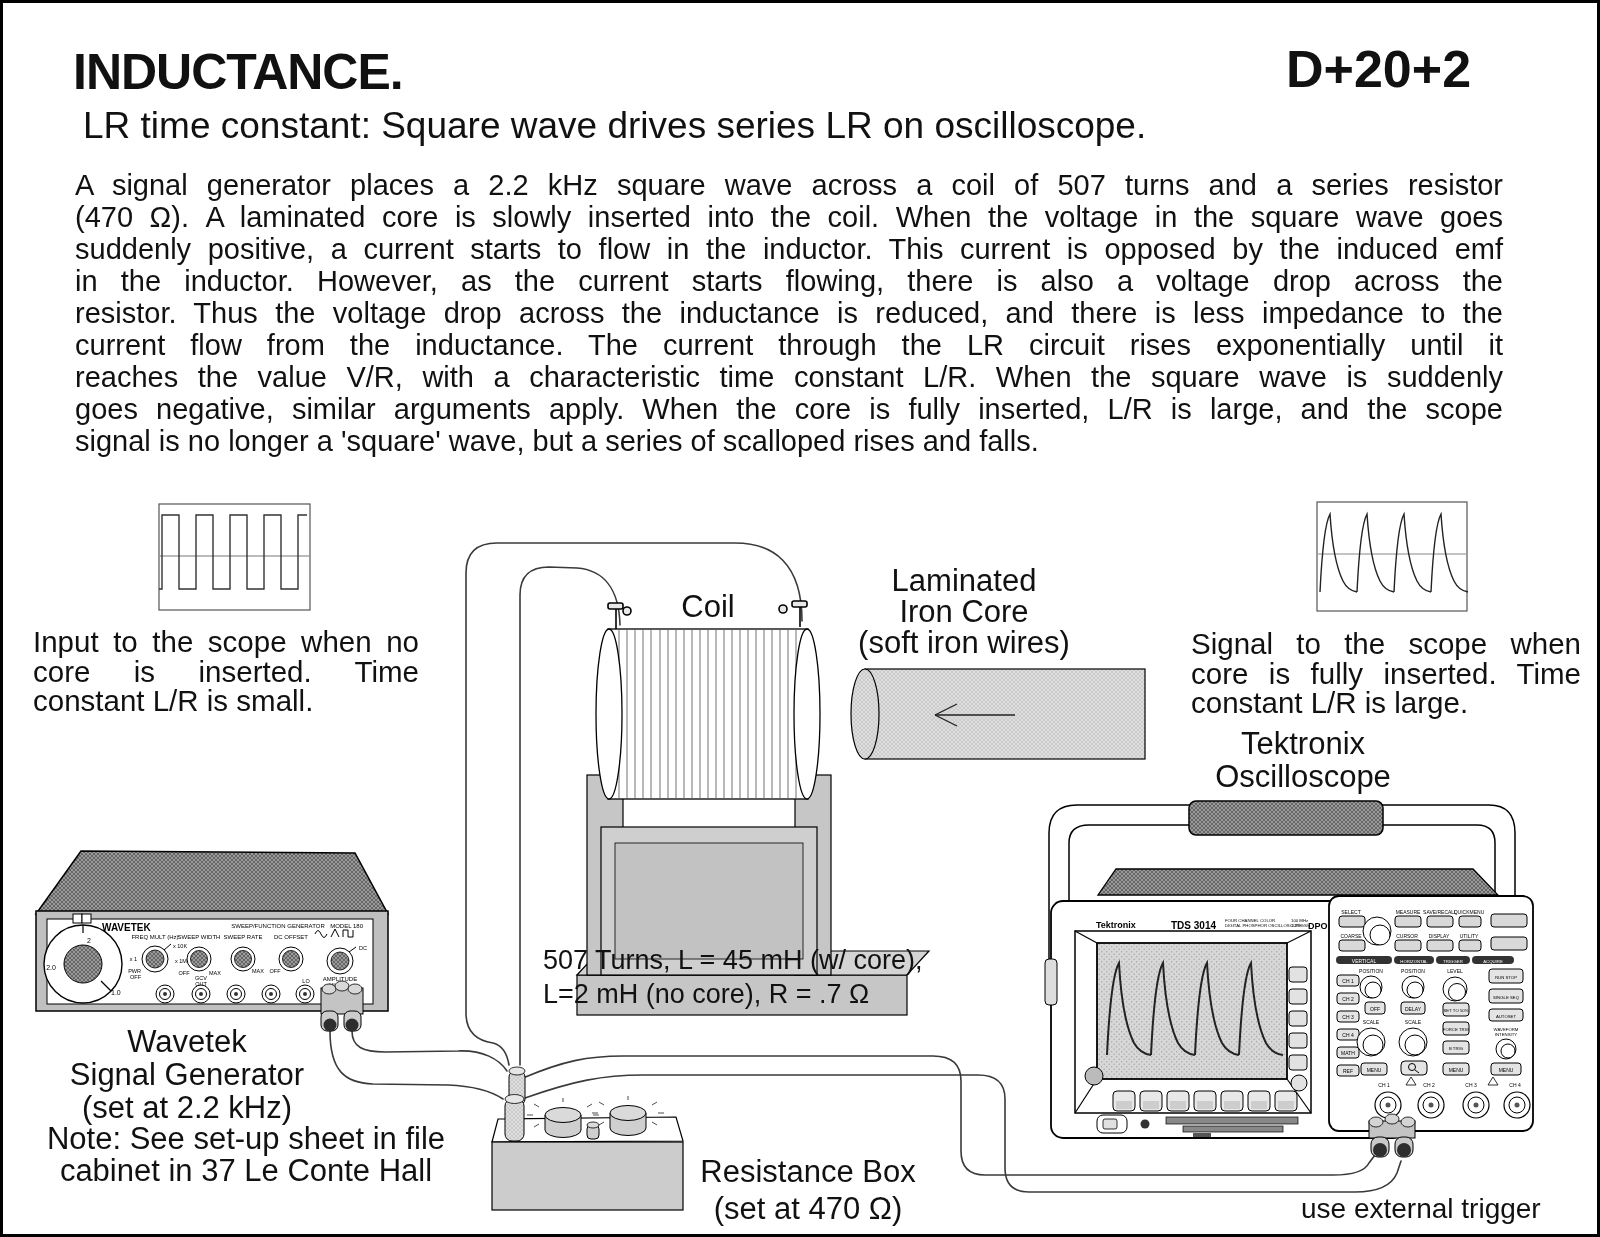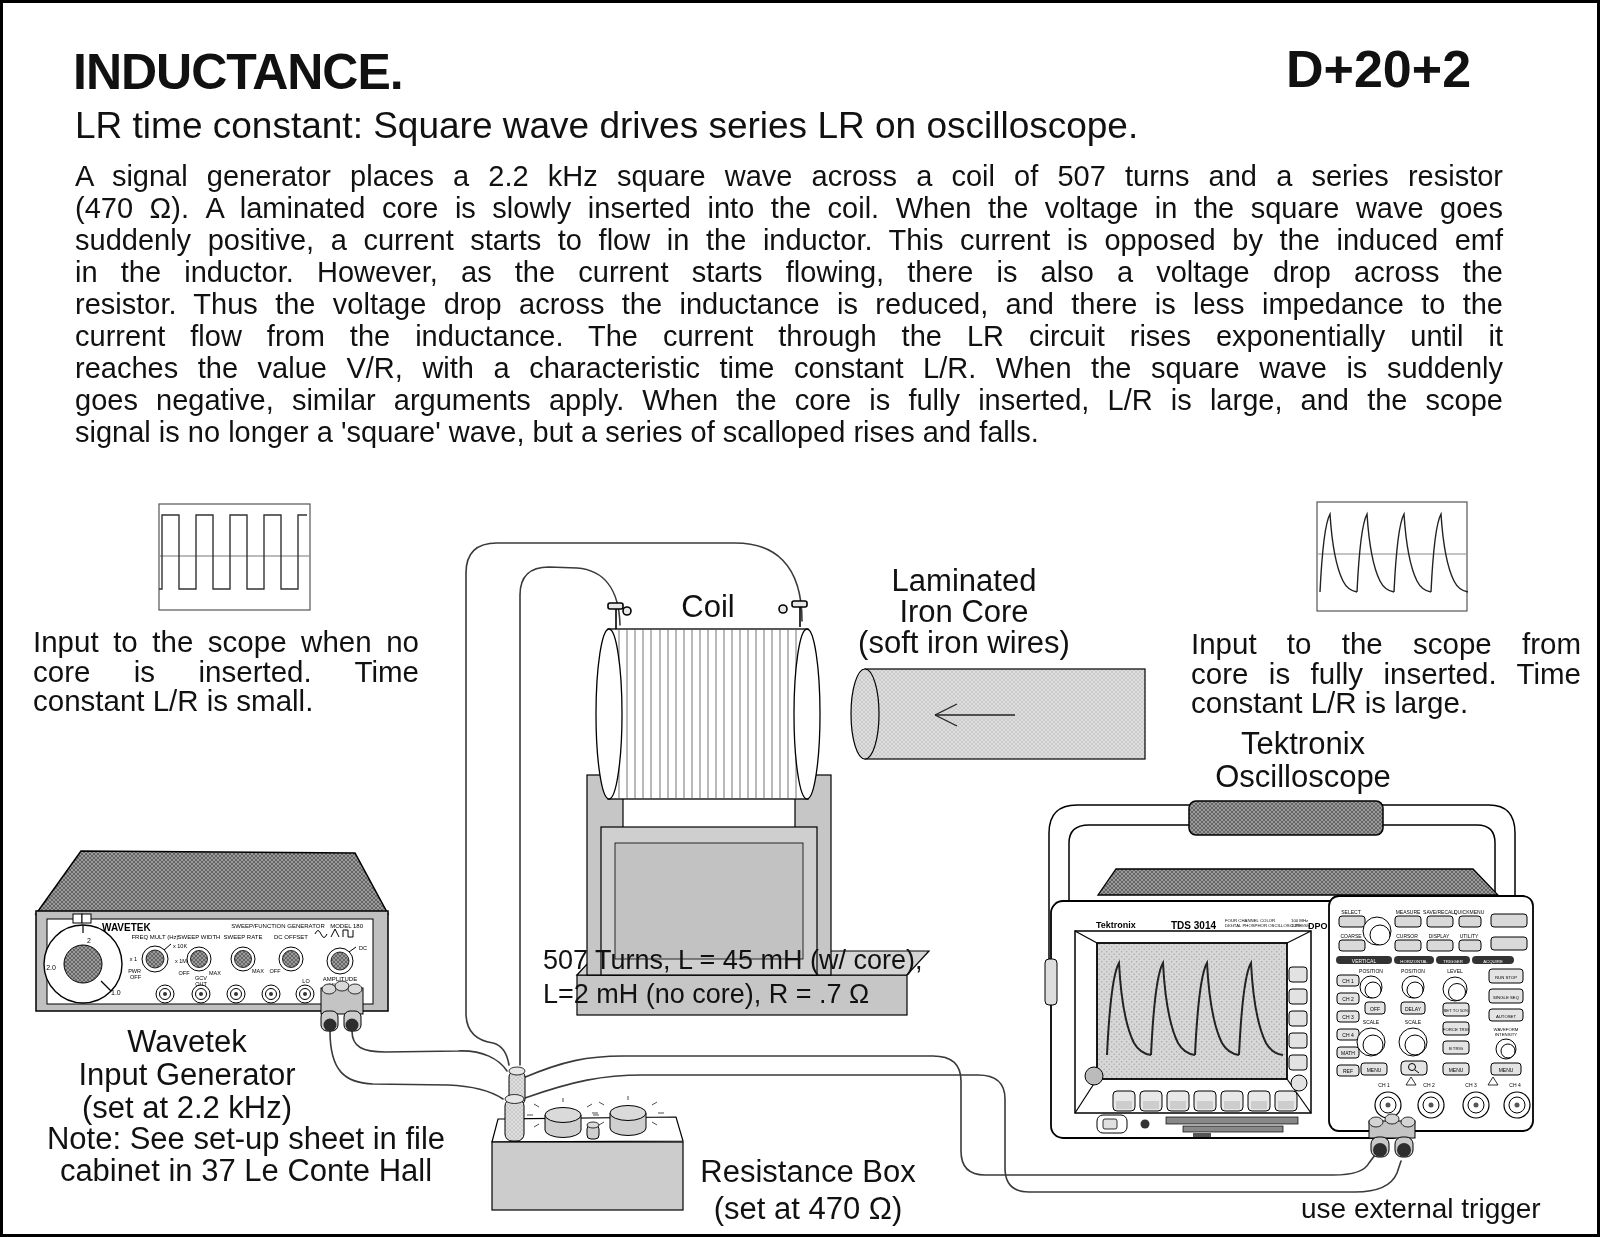--- a/index.html
+++ b/index.html
@@ -2,21 +2,21 @@
 <html><head>
 <meta charset="utf-8">
 <style>
   html,body{margin:0;padding:0;background:#fff;}
   .page{position:relative;width:1600px;height:1237px;border:3px solid #000;box-sizing:border-box;
         background:#fff;overflow:hidden;font-family:"Liberation Sans",sans-serif;color:#111;}
   .abs{position:absolute;}
   .title{font-size:50px;font-weight:bold;letter-spacing:-1px;}
   .code{font-size:52px;font-weight:bold;}
   .subtitle{font-size:37px;}
-  .bodytext{font-size:29px;line-height:32px;width:1428px;}
+  .bodytext{font-size:29px;line-height:32px;width:1428px;margin-top:9px;}
   .bodytext div{text-align:justify;text-align-last:justify;}
   .bodytext div:last-child{text-align-last:left;}
   .cap{font-size:29.5px;line-height:29.5px;}
   .cap div{text-align:justify;text-align-last:justify;}
   .cap div:last-child{text-align-last:left;}
   .lbl{font-size:31px;line-height:31px;text-align:center;}
   .lbl2{font-size:31px;line-height:33px;text-align:center;}
   .specs{font-size:27px;line-height:34px;text-align:left;}
   .exttrig{font-size:28px;}
   svg{position:absolute;left:0;top:0;}
@@ -507,42 +507,42 @@
           <rect x="1392" y="1134" width="18" height="20" rx="7" fill="#c9c9c9" stroke="#000"></rect>
           <circle cx="1377" cy="1147" r="7" fill="#2e2e2e"></circle>
             <circle cx="1401" cy="1147" r="7" fill="#2e2e2e"></circle>
         </g>
       </g>
     </g>
   </svg>
 
   <div class="abs title" style="left:70px;top:40px;">INDUCTANCE.</div>
   <div class="abs code" style="left:1283px;top:36px;">D+20+2</div>
-  <div class="abs subtitle" style="left:72px;top:102px;">LR time constant:  Square wave drives series LR on oscilloscope.</div>
+  <div class="abs subtitle" style="left:80px;top:102px;">LR time constant:  Square wave drives series LR on oscilloscope.</div>
 
   <div class="abs bodytext" style="left:72px;top:157px;">
     <div>A signal generator places a 2.2 kHz square wave across a coil of 507 turns and a series resistor</div>
     <div>(470 Ω).  A laminated core is slowly inserted into the coil. When the voltage in the square wave goes</div>
     <div>suddenly positive, a current starts to flow in the inductor.  This current is opposed by the induced emf</div>
     <div>in the inductor.  However, as the current starts flowing, there is also a voltage drop across the</div>
     <div>resistor. Thus the voltage drop across the inductance is reduced, and there is less impedance to the</div>
     <div>current flow from the inductance. The current through the LR circuit rises exponentially until it</div>
     <div>reaches the value V/R, with a characteristic time constant L/R.  When the square wave is suddenly</div>
     <div>goes negative, similar arguments apply.  When the core is fully inserted, L/R is large, and the scope</div>
     <div>signal is no longer a 'square' wave, but a series of scalloped rises and falls.</div>
   </div>
 
   <div class="abs cap" style="left:30px;top:624px;width:386px;">
     <div>Input to the scope when no</div>
     <div>core is inserted. Time</div>
     <div>constant L/R is small.</div>
   </div>
 
   <div class="abs cap" style="left:1188px;top:626px;width:390px;">
-    <div>Input to the scope from</div>
+    <div>Signal to the scope when</div>
     <div>core is fully inserted. Time</div>
     <div>constant L/R is large.</div>
   </div>
 
   <div class="abs lbl" style="left:640px;top:588px;width:130px;">Coil</div>
 
   <div class="abs lbl" style="left:835px;top:562px;width:252px;">
     <div>Laminated</div>
     <div>Iron Core</div>
     <div>(soft iron wires)</div>
@@ -553,21 +553,21 @@
     <div>Oscilloscope</div>
   </div>
 
   <div class="abs specs" style="left:540px;top:940px;">
     <div>507 Turns, L =  45 mH (w/ core),</div>
     <div>L=2 mH (no core), R = .7 Ω</div>
   </div>
 
   <div class="abs lbl2" style="left:34px;top:1022px;width:300px;">
     <div>Wavetek</div>
-    <div>Input Generator</div>
+    <div>Signal Generator</div>
     <div>(set at 2.2 kHz)</div>
   </div>
 
   <div class="abs lbl2" style="left:660px;top:1136px;width:290px;line-height:37px;margin-top:14px;">
     <div>Resistance Box</div>
     <div>(set at  470 Ω)</div>
   </div>
 
   <div class="abs lbl2" style="left:26px;top:1120px;width:434px;line-height:32px;text-align:center;">
     <div>Note:  See set-up sheet in file</div>

